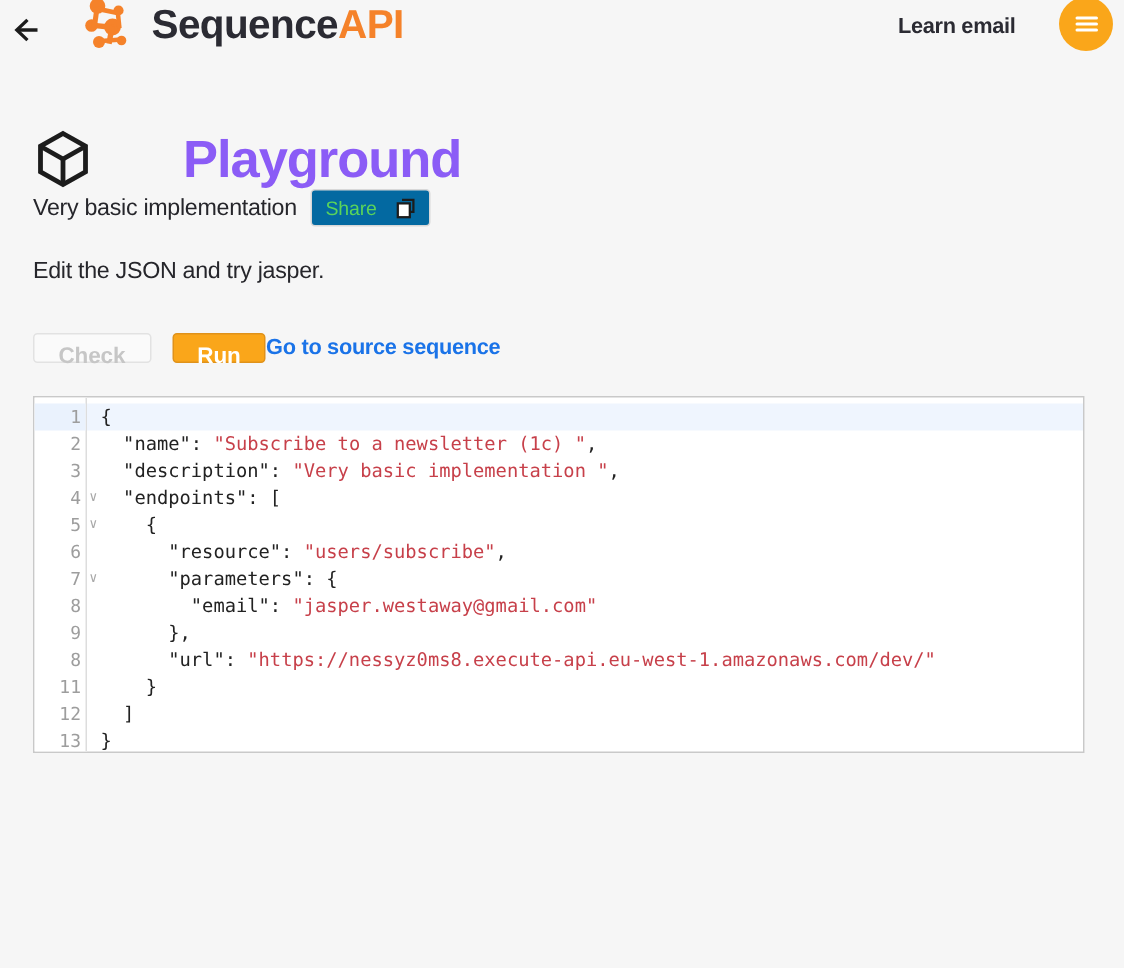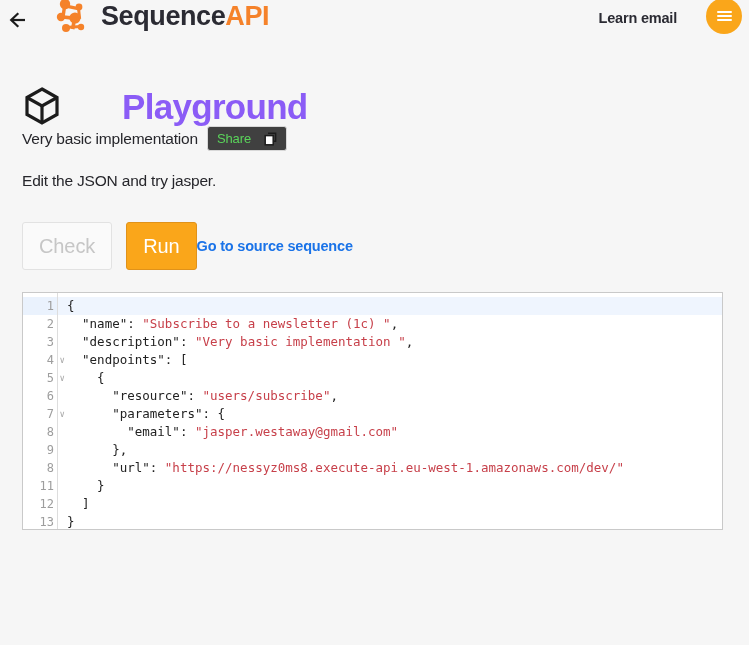--- a/index.html
+++ b/index.html
@@ -129,21 +129,21 @@
     align-items: center;
     gap: 9px;
   }
   .desc-text {
     font-size: 15.5px;
     color: #26262b;
     letter-spacing: -0.2px;
   }
   .share-box {
     border: 1px solid #d8d8d8;
-    background: #404040;
+    background: #0369a1;
     border-radius: 3px;
     padding: 4px 9px 4px 9px;
     display: flex;
     align-items: center;
     gap: 13px;
     cursor: pointer;
   }
   .share-label {
     color: #5ad45a;
     font-size: 13px;
@@ -160,26 +160,26 @@
 
   
   .actions {
     margin-top: 32px;
     display: flex;
     align-items: center;
     gap: 0;
   }
   .btn {
     font-family: "Liberation Sans", sans-serif;
-    font-size: 20px;
-    font-weight: normal;
+    font-size: 15px;
+    font-weight: bold;
     letter-spacing: -0.1px;
     border-radius: 3px;
     padding: 0 16px;
-    height: 48px;
+    height: 20px;
     line-height: 30px;
     box-sizing: border-box;
     cursor: pointer;
   }
   .btn-check {
     background: #fafafa;
     color: #c6c6c6;
     border: 1px solid #e2e2e2;
     margin-right: 14px;
   }

